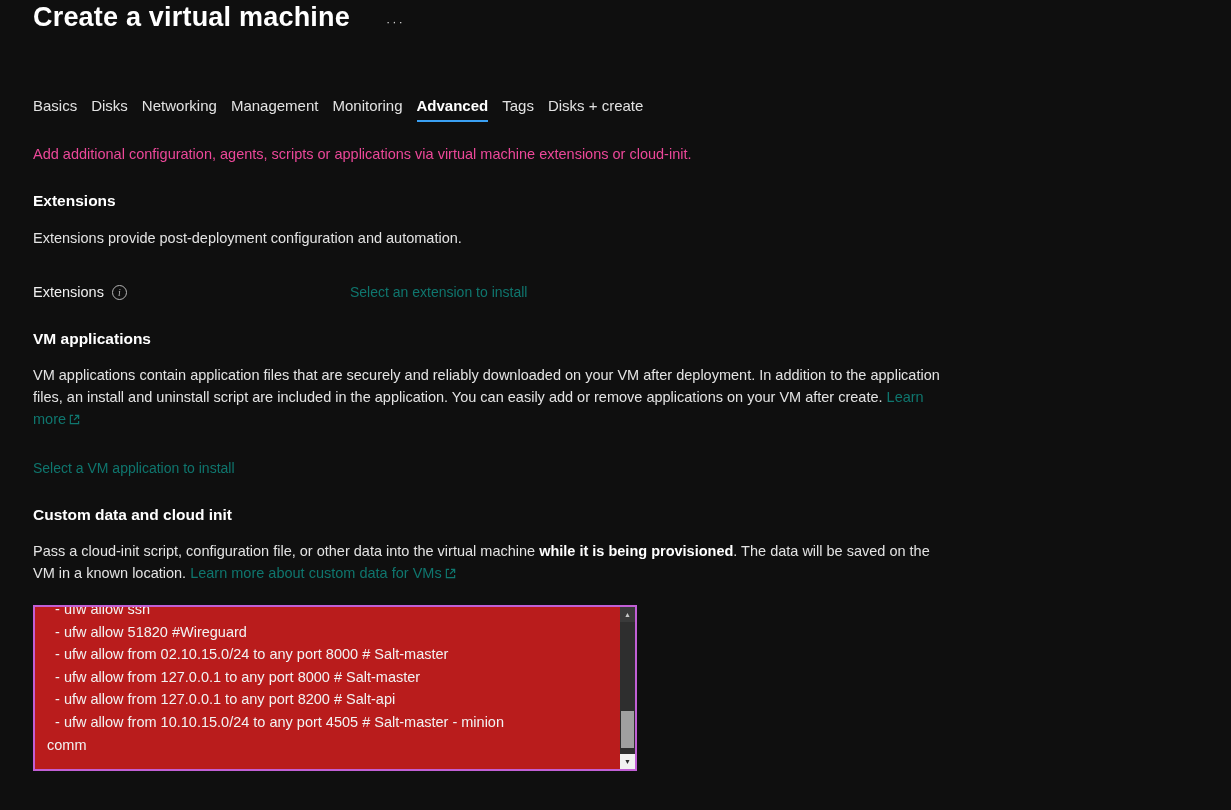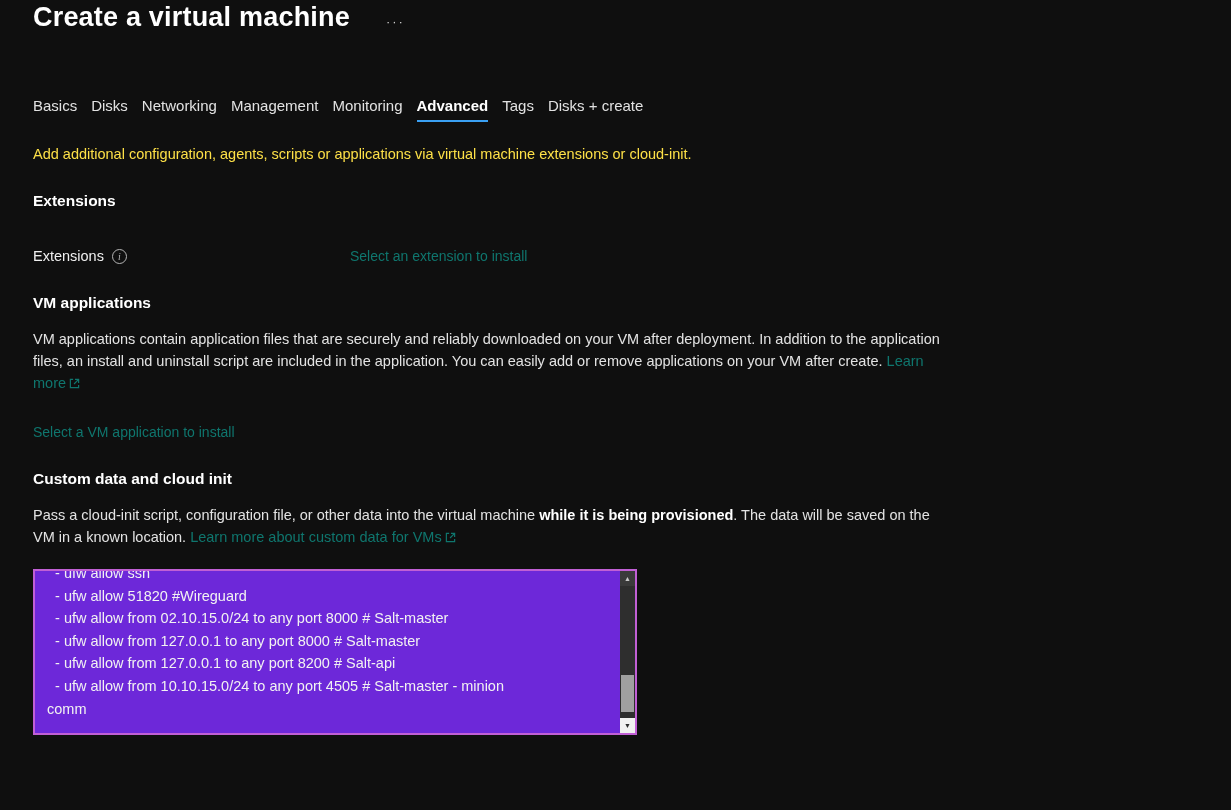--- a/index.html
+++ b/index.html
@@ -16,21 +16,21 @@
 
   .header { display: flex; align-items: center; gap: 36px; }
   .page-title { font-size: 27px; font-weight: 700; color: #ffffff; letter-spacing: 0.2px; }
   .more-dots { color: #cfcfcf; font-size: 13px; margin-top: 7px; letter-spacing: 2px; cursor: pointer; }
 
   .tabs { display: flex; gap: 14px; margin-top: 64px; }
   .tab { font-size: 15px; color: #e2e2e2; padding-bottom: 8px; cursor: pointer; position: relative; white-space: nowrap; }
   .tab.active { color: #ffffff; font-weight: 700; }
   .tab.active::after { content: ""; position: absolute; left: 0; right: 0; bottom: 0; height: 2px; background: #3aa0f3; }
 
-  .intro { margin-top: 24px; font-size: 14.5px; color: #fde047; }
+  .intro { margin-top: 24px; font-size: 14.5px; color: #ec4899; }
 
   .section-heading { margin-top: 30px; font-size: 15.5px; font-weight: 700; color: #ffffff; }
   .section-desc { margin-top: 20px; font-size: 14.5px; color: #e3e3e3; }
   .para { margin-top: 16px; font-size: 14.5px; line-height: 22px; max-width: 920px; color: #e3e3e3; }
   .para strong { color: #ffffff; }
 
   .link { color: #0f766e; cursor: pointer; }
   .ext-icon { vertical-align: -1px; margin-left: 3px; }
 
   .select-vm-wrap { margin-top: 30px; }
@@ -45,21 +45,21 @@
     cursor: pointer;
   }
 
   .custom-row { margin-top: 21px; align-items: flex-start; }
   .custom-label { padding-top: 14px; }
 
   .custom-box {
     position: relative;
     width: 604px; height: 166px;
     border: 2px solid #c15fd5;
-    background: #6d28d9;
+    background: #b91c1c;
     overflow: hidden;
   }
   .custom-lines {
     position: absolute; top: -9px; left: 0; right: 17px;
     padding-left: 12px;
     font-size: 14.5px; line-height: 22.6px; color: #f2f2f2;
   }
   .custom-lines div { white-space: pre; }
 
   .scrollbar {
@@ -95,20 +95,21 @@
     <span class="tab">Management</span>
     <span class="tab">Monitoring</span>
     <span class="tab active">Advanced</span>
     <span class="tab">Tags</span>
     <span class="tab">Disks + create</span>
   </nav>
 
   <p class="intro">Add additional configuration, agents, scripts or applications via virtual machine extensions or cloud-init.</p>
 
   <h2 class="section-heading">Extensions</h2>
+  <p class="section-desc">Extensions provide post-deployment configuration and automation.</p>
 
   <div class="field-row heading-gap">
     <div class="field-label">
       <span>Extensions</span>
       <span class="info-icon">i</span>
     </div>
     <a class="link" href="#">Select an extension to install</a>
   </div>
 
   <h2 class="section-heading">VM applications</h2>

